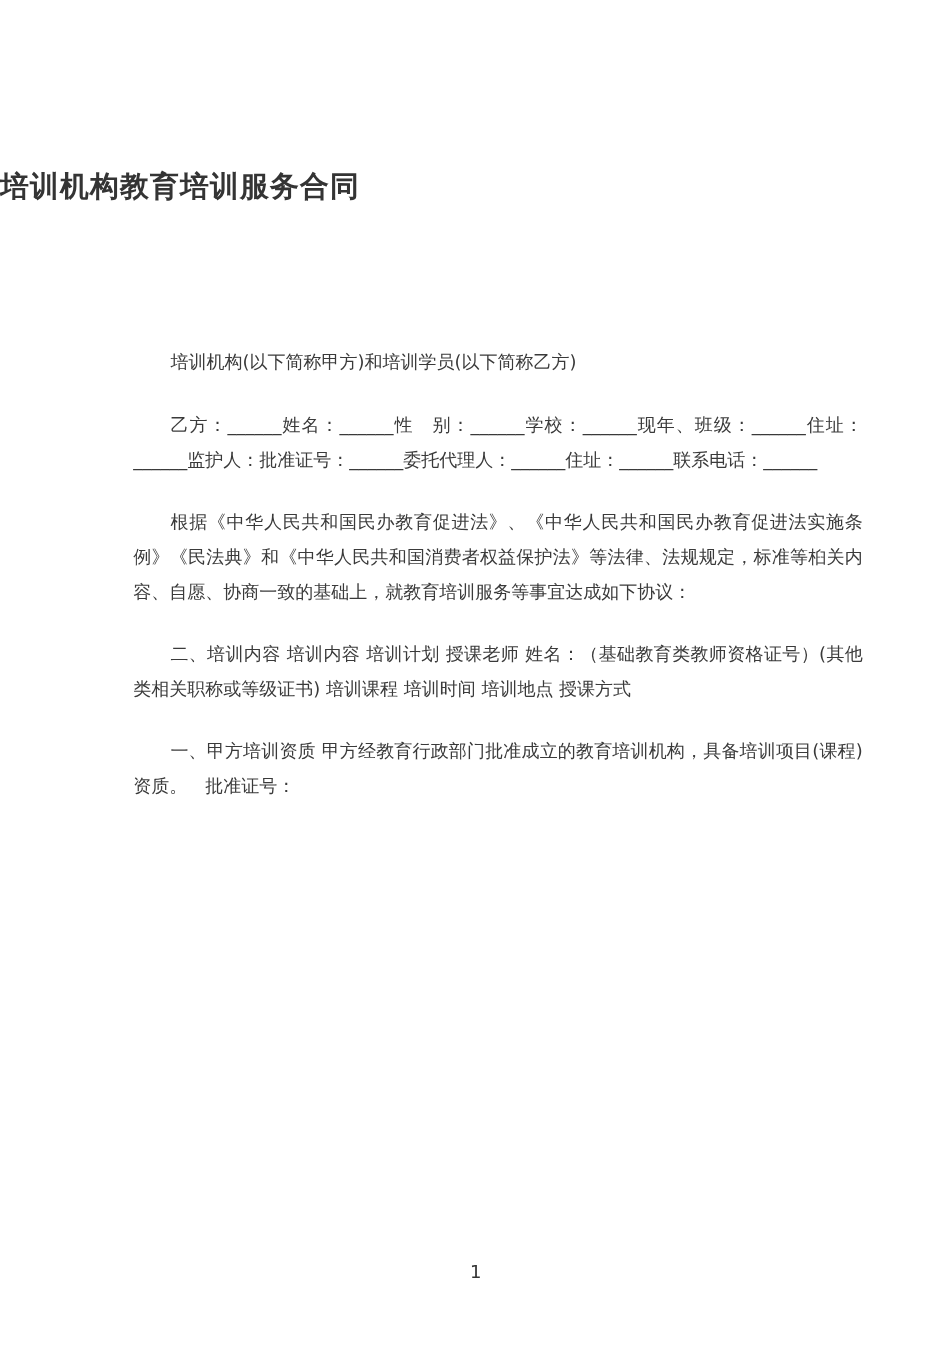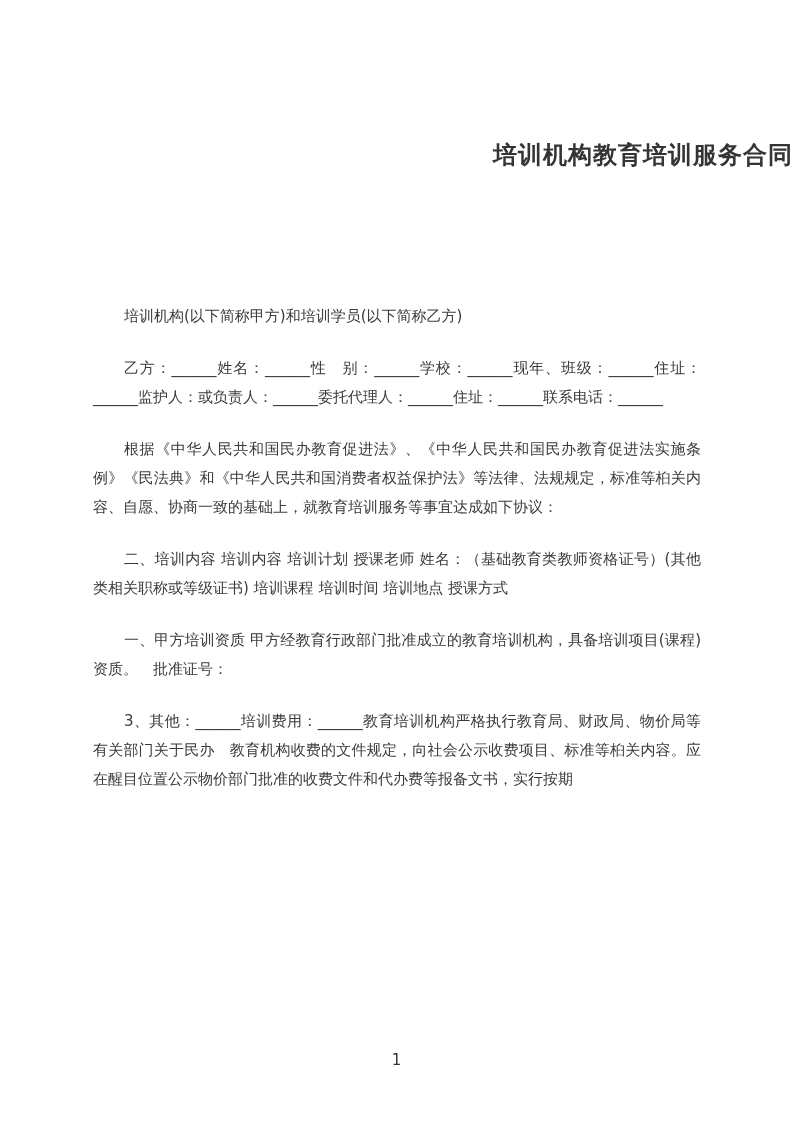--- a/index.html
+++ b/index.html
@@ -15,33 +15,32 @@
     overflow: hidden;
     font-family: "DejaVu Sans", sans-serif;
     color: #3a3a3a;
   }
   .doc-title {
     position: absolute;
     top: 138px;
     left: 0;
     width: 100%;
     margin: 0;
-    text-align: right;
+    text-align: left;
     font-size: 24px;
     line-height: 34px;
     font-weight: bold;
     letter-spacing: 1px;
     color: #343434;
   }
   .doc-body {
     position: absolute;
     top: 288px;
-    left: 93px;
+    left: 111px;
     width: 608px;
-    margin-top: 14px;
   }
   .doc-body p {
     margin: 0 0 23px 0;
     font-size: 15px;
     line-height: 29px;
     text-align: justify;
     text-indent: 31px;
     word-break: break-word;
   }
   .page-footer {
@@ -59,28 +58,27 @@
 <body>
 
 <div class="page">
 
   <h1 class="doc-title">培训机构教育培训服务合同</h1>
 
   <div class="doc-body">
     <p>培训机构(以下简称甲方)和培训学员(以下简称乙方)</p>
 
 
-    <p>乙方：______姓名：______性　别：______学校：______现年、班级：______住址：______监护人：或负责人：______委托代理人：______住址：______联系电话：______</p>
+    <p>乙方：______姓名：______性　别：______学校：______现年、班级：______住址：______监护人：批准证号：______委托代理人：______住址：______联系电话：______</p>
 
     <p>根据《中华人民共和国民办教育促进法》、《中华人民共和国民办教育促进法实施条例》《民法典》和《中华人民共和国消费者权益保护法》等法律、法规规定，标准等桕关内容、自愿、协商一致的基础上，就教育培训服务等事宜达成如下协议：</p>
 
     <p>二、培训内容 培训内容 培训计划 授课老师 姓名：（基础教育类教师资格证号）(其他类相关职称或等级证书) 培训课程 培训时间 培训地点 授课方式</p>
 
     <p>一、甲方培训资质 甲方经教育行政部门批准成立的教育培训机构，具备培训项目(课程)资质。　批准证号：</p>
 
 
 
-    <p>3、其他：______培训费用：______教育培训机构严格执行教育局、财政局、物价局等有关部门关于民办　教育机构收费的文件规定，向社会公示收费项目、标准等桕关内容。应在醒目位置公示物价部门批准的收费文件和代办费等报备文书，实行按期</p>
   </div>
 
   <div class="page-footer">1</div>
 
 </div>
 
 </body></html>

